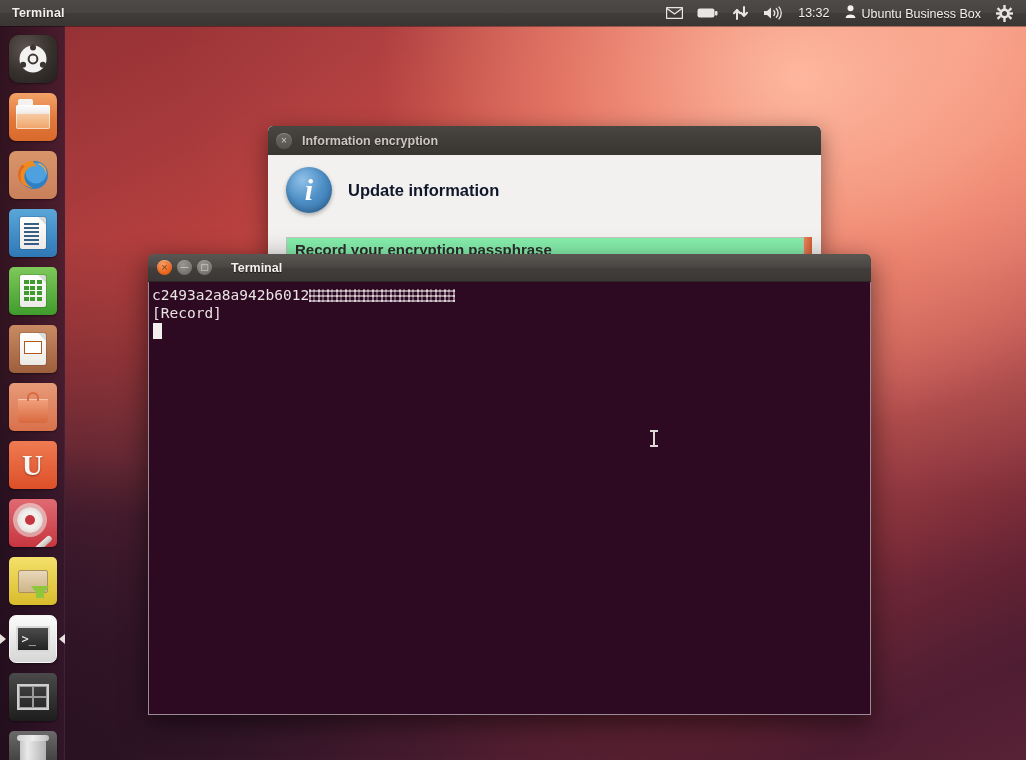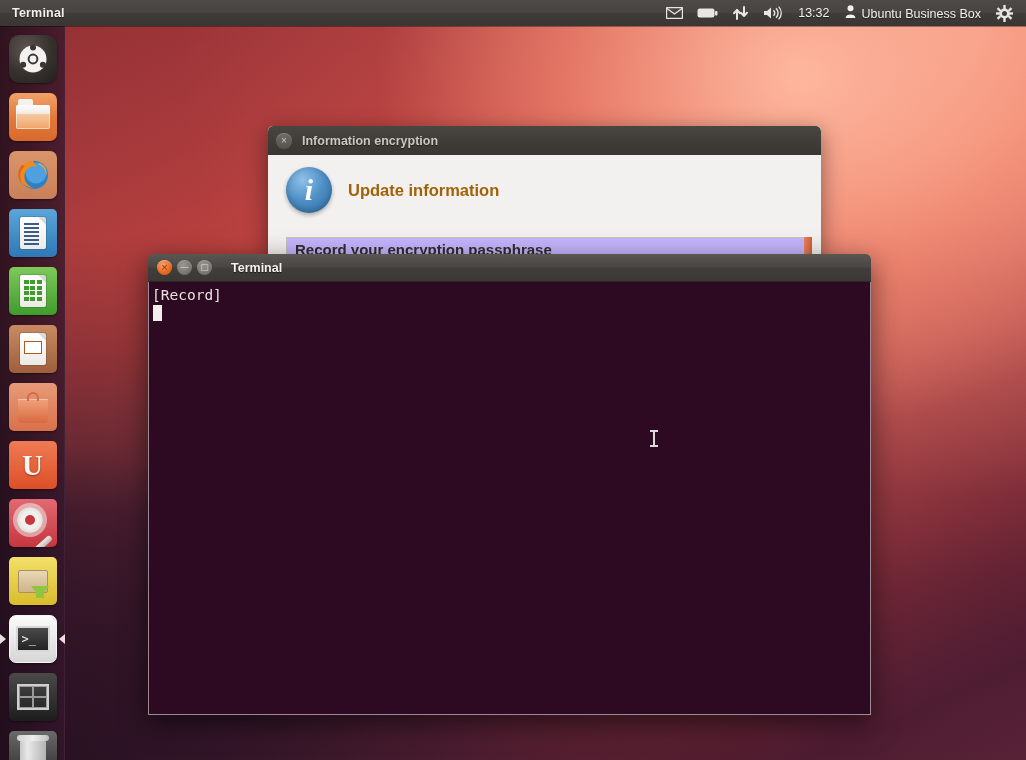--- a/index.html
+++ b/index.html
@@ -353,31 +353,31 @@
     justify-content: center;
     color: #ffffff;
     font-family: "Liberation Serif", serif;
     font-style: italic;
     font-weight: bold;
     font-size: 30px;
     line-height: 1;
     flex: none;
   }
   .dlg-heading {
-    color: #a16207;
+    color: #0f172a;
     font-size: 16.5px;
     font-weight: bold;
   }
   .dlg-textbox {
     position: absolute;
     left: 18px;
     bottom: 0;
     width: 518px;
     height: 24px;
-    background: #c4b5fd;
+    background: #86efac;
     border: 1px solid #c6c2be;
     border-bottom: none;
     display: flex;
     align-items: center;
     padding-left: 8px;
     overflow: hidden;
   }
   .dlg-textbox span {
     font-size: 15px;
     font-weight: bold;
@@ -735,20 +735,21 @@
   </div>
 
   <div class="terminal">
     <div class="term-titlebar">
       <div class="wbtn wbtn-close">×</div>
       <div class="wbtn wbtn-min">—</div>
       <div class="wbtn wbtn-max">□</div>
       <div class="term-title">Terminal</div>
     </div>
     <div class="term-body">
+      <div class="term-line"><span>c2493a2a8a942b6012</span><span class="redacted"></span></div>
       <div class="term-line">[Record]</div>
       <div class="term-line"><span class="term-cursor"></span></div>
       <div class="ibeam">
           <i></i>
         </div>
     </div>
   </div>
 
 </div>
 

